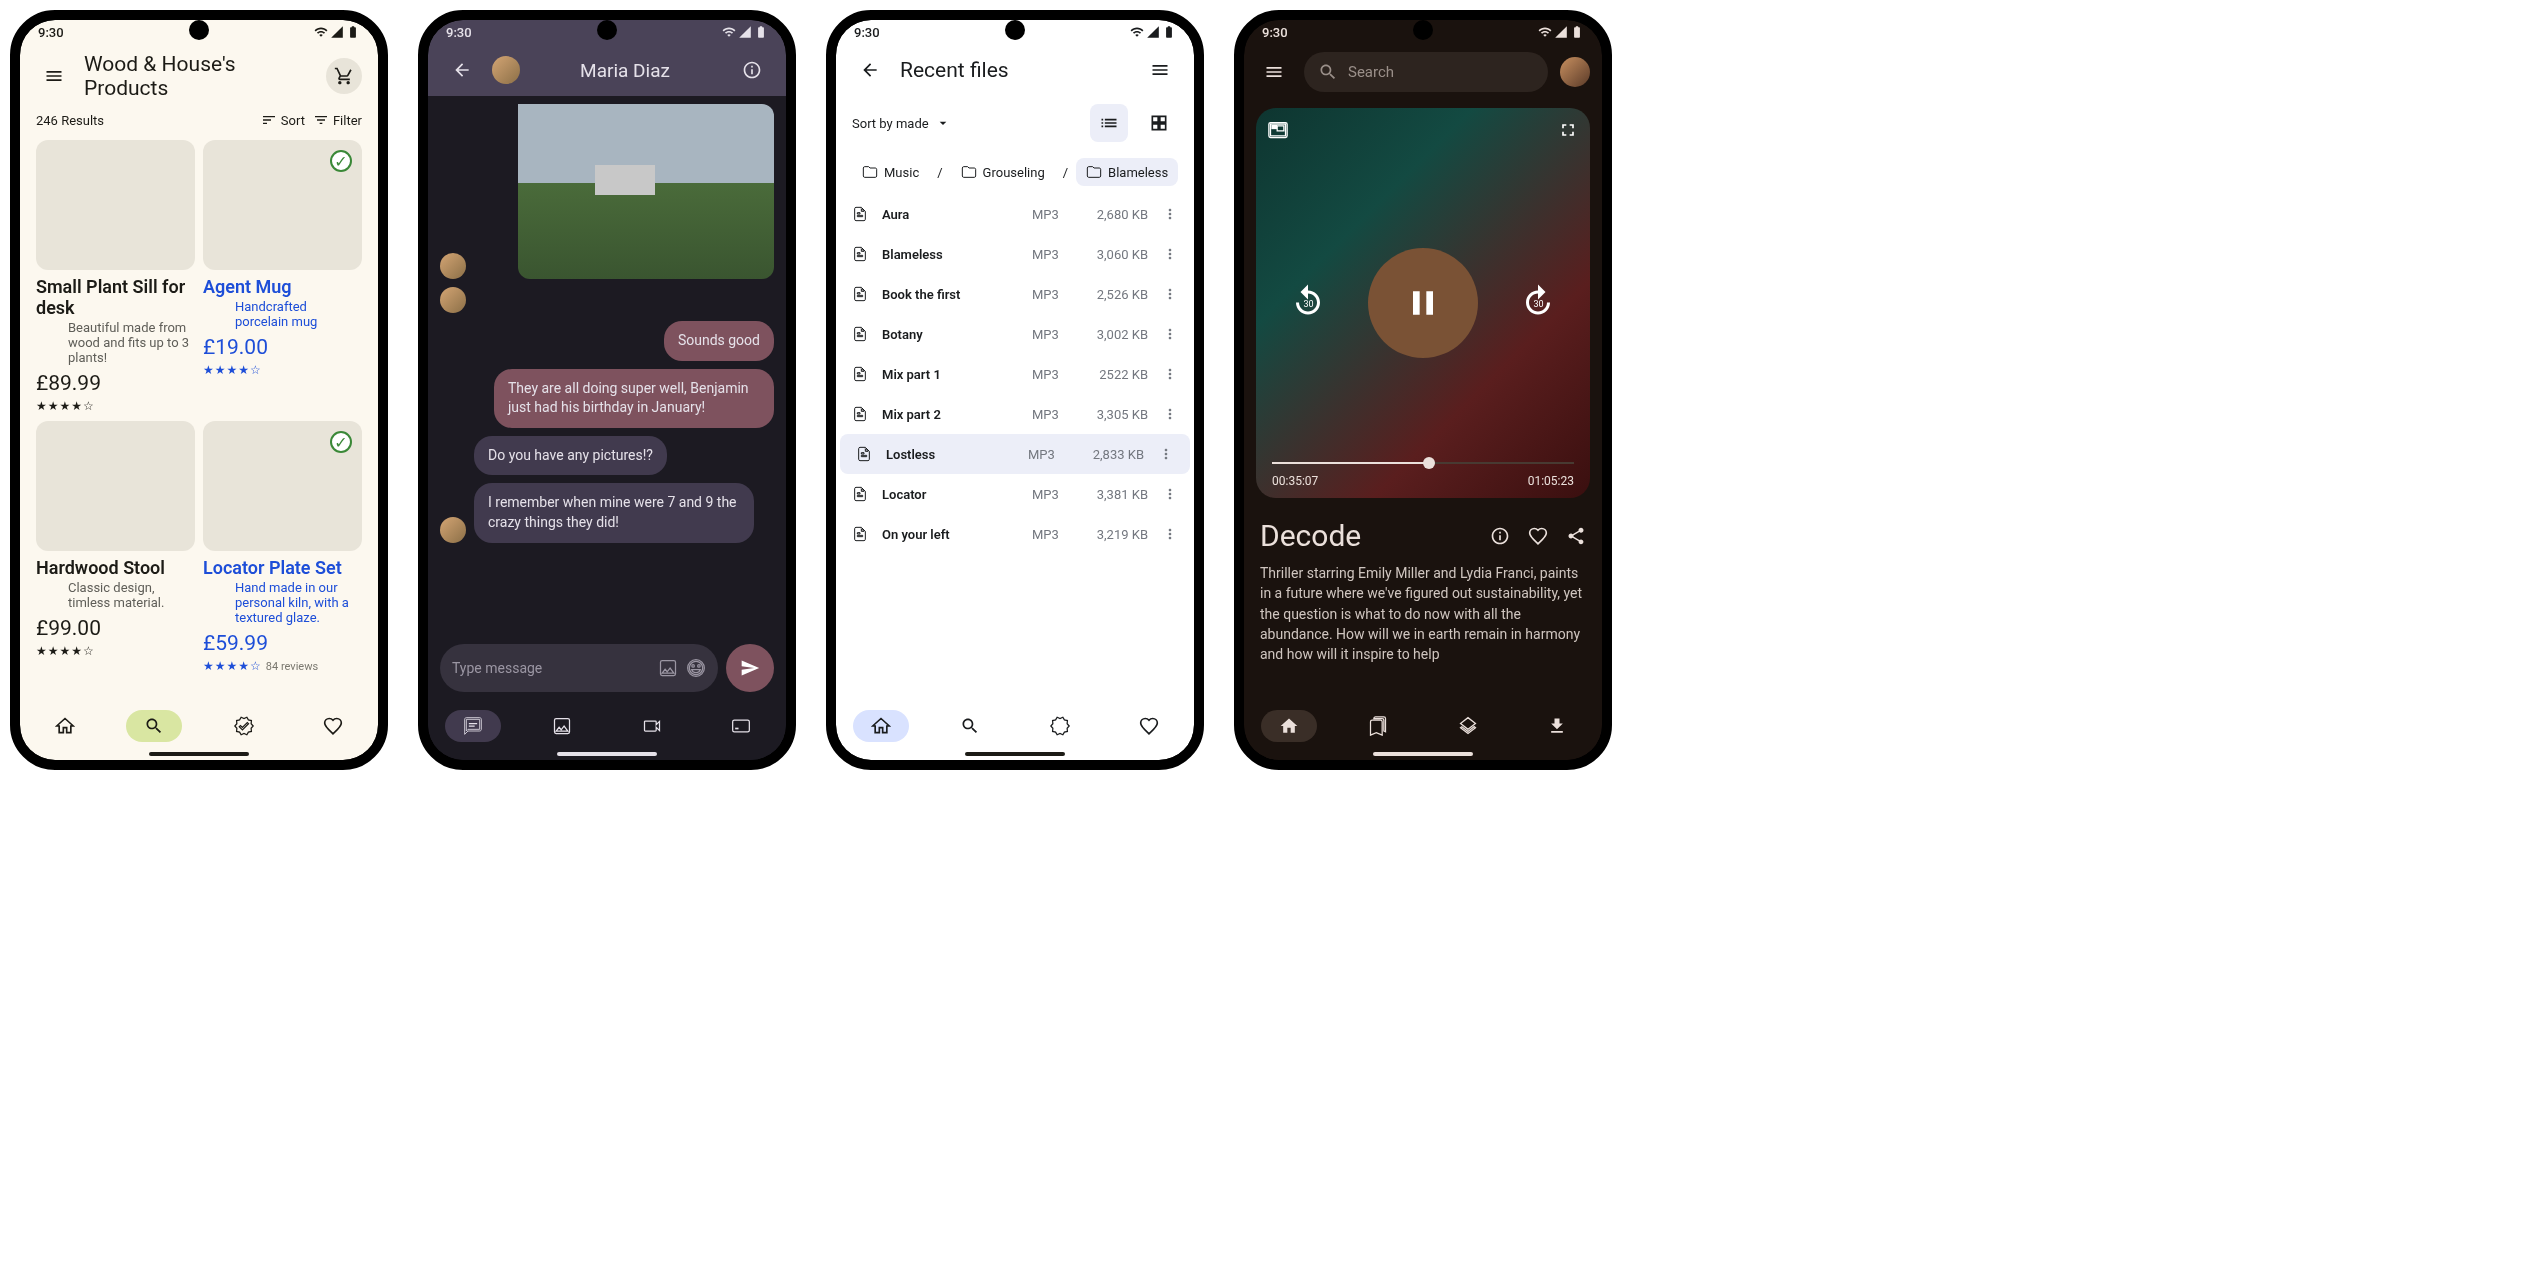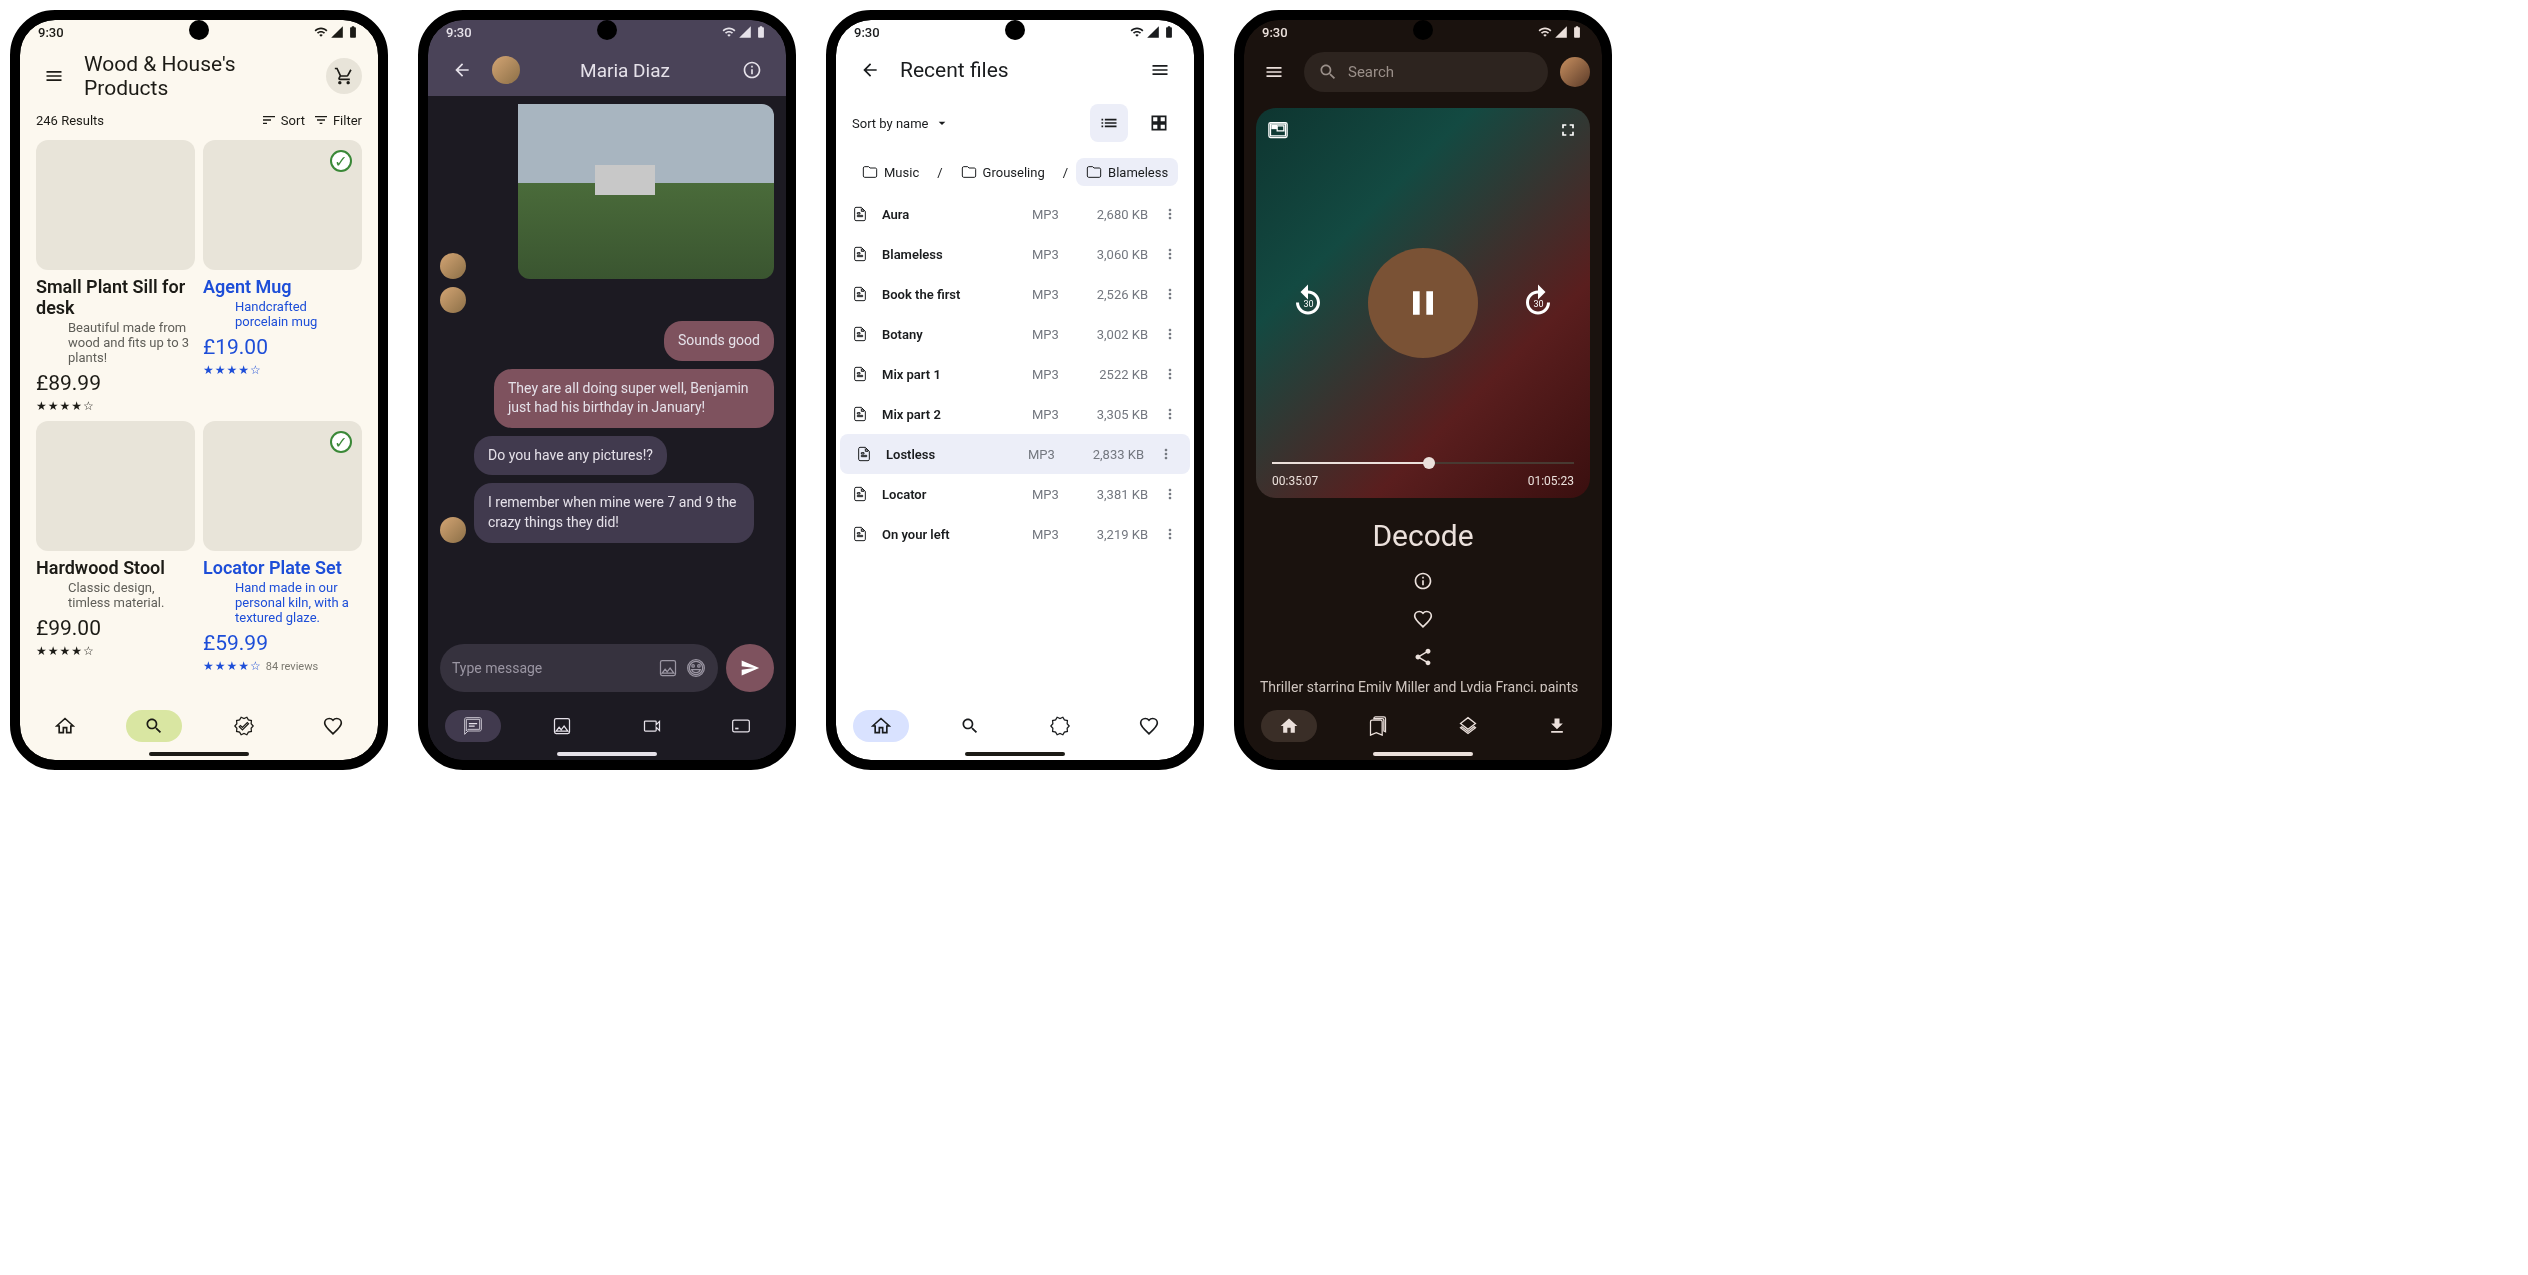--- a/index.html
+++ b/index.html
@@ -87,21 +87,21 @@
 .player{margin:8px 12px;border-radius:20px;height:390px;background:linear-gradient(135deg,#0e3530 0%,#134a42 30%,#5a1e1e 70%,#3a0f0f 100%);position:relative;display:flex;align-items:center;justify-content:center;}
 .pip{position:absolute;top:12px;left:12px;}
 .full{position:absolute;top:12px;right:12px;}
 .ctrls{display:flex;align-items:center;gap:42px;}
 .playbtn{width:110px;height:110px;border-radius:50%;background:#7a5235;display:flex;align-items:center;justify-content:center;}
 .timerow{position:absolute;bottom:10px;left:16px;right:16px;font-size:12px;display:flex;justify-content:space-between;}
 .seekbar{position:absolute;bottom:34px;left:16px;right:16px;height:2px;background:#483a32;}
 .seekfill{height:100%;width:52%;background:#ebe0db;position:relative;}
 .seekfill::after{content:"";position:absolute;right:-6px;top:-5px;width:12px;height:12px;border-radius:50%;background:#ebe0db;}
 .meta{padding:12px 16px;}
-.metahead{display:flex;align-items:center;gap:18px;flex-direction:column;}
+.metahead{display:flex;align-items:center;gap:18px;}
 .metahead h2{flex:1;font-size:30px;font-weight:400;}
 .metadesc{font-size:14px;color:#cfc5bf;margin-top:10px;line-height:1.45;}
 .s4 .navbar{background:#1a120e;}
 .s4 .navitem.active{background:#3a2e27;}
 .s4 .gesture{background:#ebe0db;}
 
 svg{width:20px;height:20px;fill:currentColor;}
 .svg16{width:16px;height:16px;}
 .svg24{width:24px;height:24px;}
 </style>
@@ -365,21 +365,21 @@
         </div>
     <h1>Recent files</h1>
     <div class="icon-btn">
           <svg viewBox="0 0 24 24">
             <path d="M3 18h18v-2H3v2zm0-5h18v-2H3v2zm0-7v2h18V6H3z"></path>
           </svg>
         </div>
   </div>
   <div class="srow">
     <div class="sortbtn">
-          <span>Sort by name</span>
+          <span>Sort by made</span>
           <svg class="svg16" viewBox="0 0 24 24">
             <path d="M7 10l5 5 5-5z"></path>
           </svg>
         </div>
     <div class="viewbtn active">
           <svg viewBox="0 0 24 24">
             <path d="M3 13h2v-2H3v2zm0 4h2v-2H3v2zm0-8h2V7H3v2zm4 4h14v-2H7v2zm0 4h14v-2H7v2zM7 7v2h14V7H7z"></path>
           </svg>
         </div>
     <div class="viewbtn">

